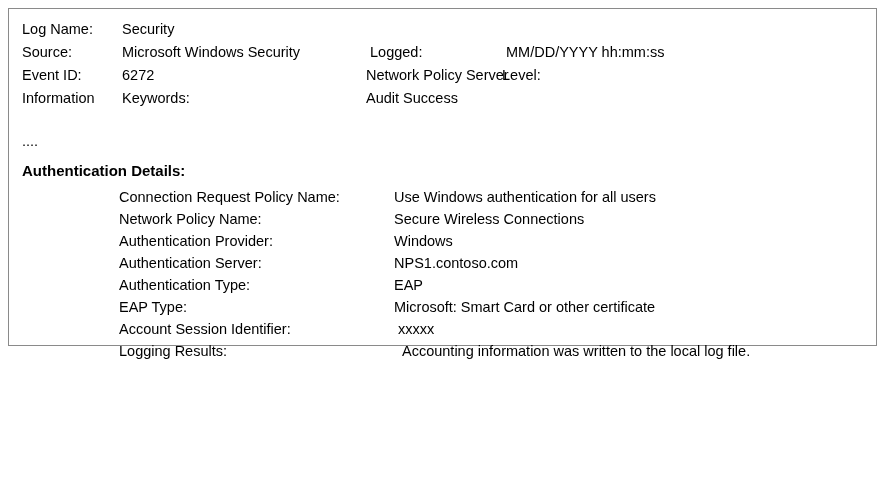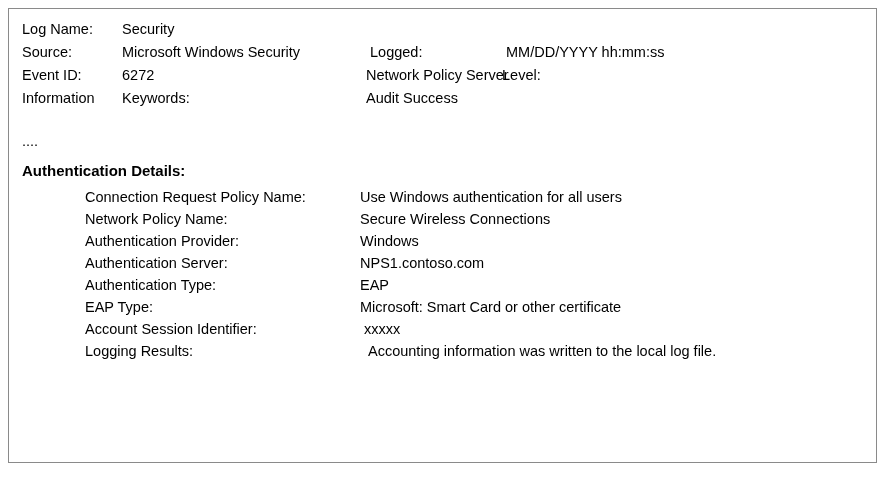--- a/index.html
+++ b/index.html
@@ -12,21 +12,21 @@
     height: 478px;
     font-family: "Liberation Sans", sans-serif;
     color: #000000;
     overflow: hidden;
   }
   .event-card {
     position: absolute;
     left: 8px;
     top: 8px;
     width: 869px;
-    height: 455px;
+    height: 338px;
     border: 1px solid #8a8a8a;
     background: #ffffff;
     box-sizing: border-box;
   }
   .inner {
     position: absolute;
     left: 13px;
     top: 10px;
     right: 10px;
     bottom: 6px;
@@ -50,21 +50,21 @@
     margin-top: 22px;
   }
   .auth-title {
     font-size: 15px;
     line-height: 21px;
     margin-top: 8px;
     font-weight: bold;
   }
   .auth-grid {
     margin-top: 6px;
-    margin-left: 63px;
+    margin-left: 97px;
     display: grid;
     grid-template-columns: 275px 1fr;
     row-gap: 1px;
     font-size: 14.5px;
     line-height: 21px;
   }
   .auth-grid .lbl, .auth-grid .val {
     white-space: nowrap;
   }
   .indent-sm {

